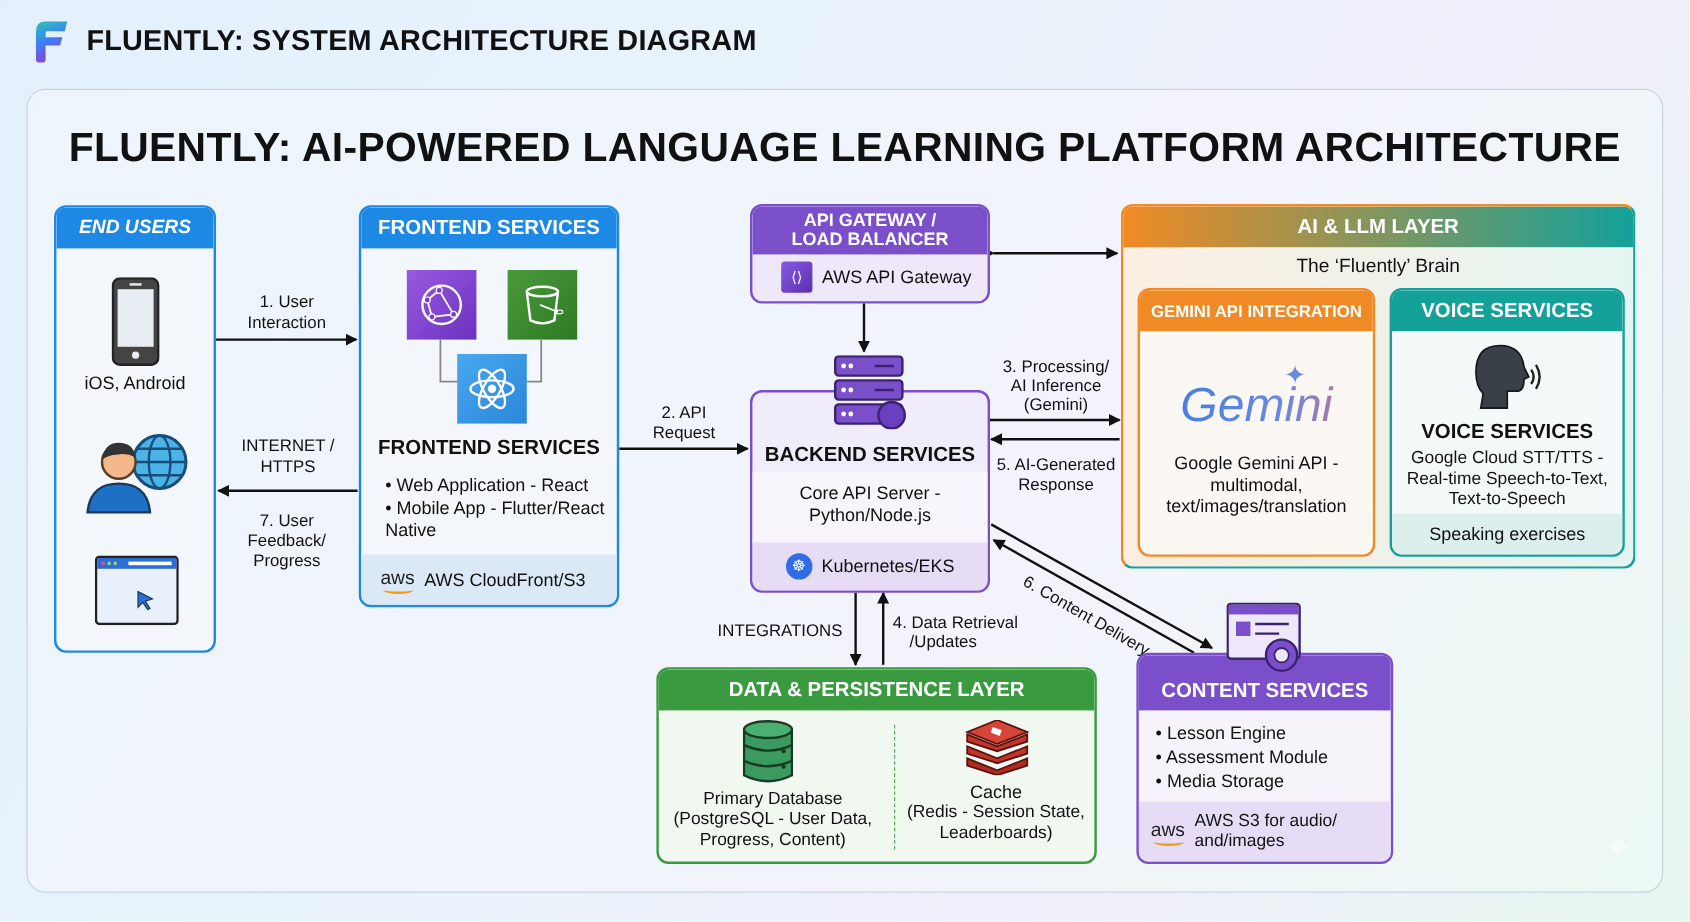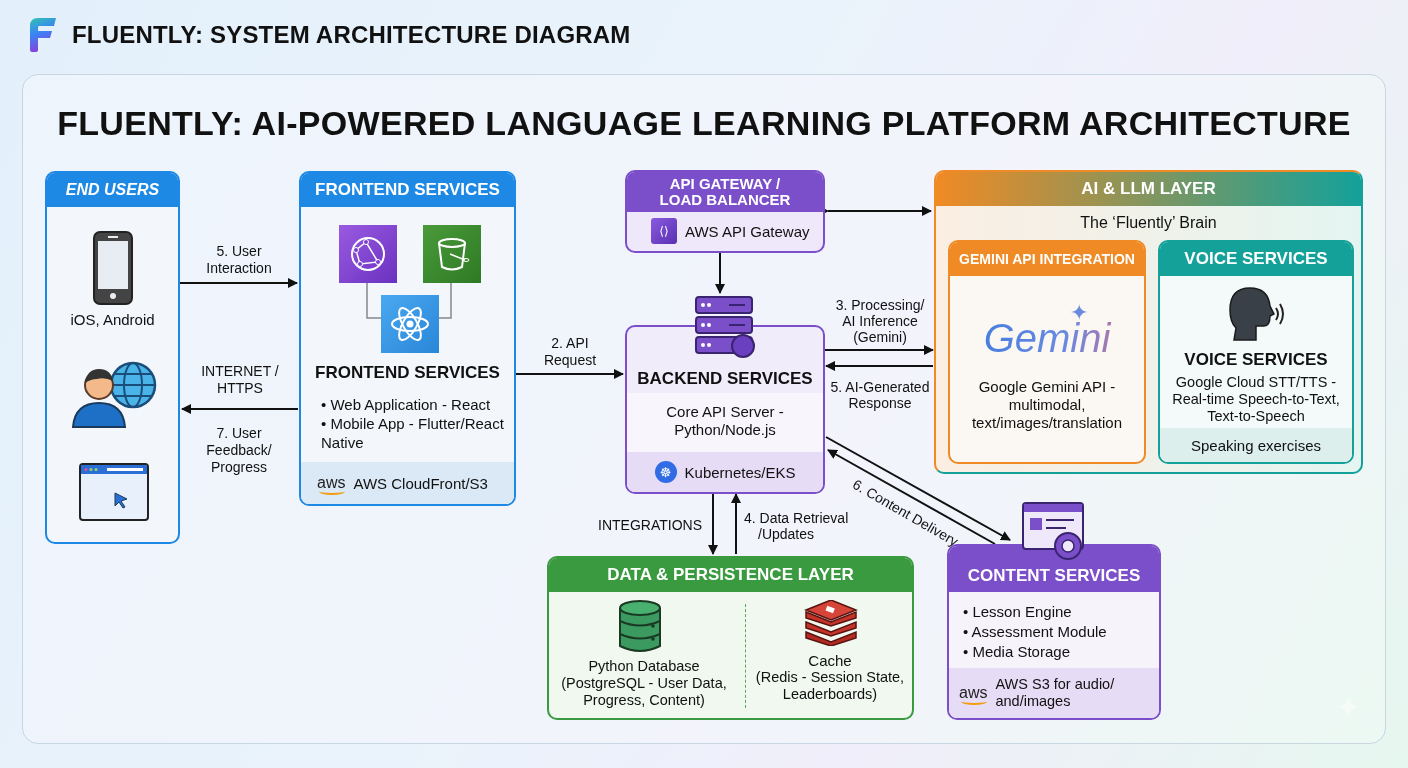--- a/index.html
+++ b/index.html
@@ -70,21 +70,21 @@
   <line x1="720" y1="253" x2="720" y2="293" stroke="#111" stroke-width="2" marker-end="url(#ah)" marker-start="url(#ah)"></line>
   <line x1="825" y1="350" x2="933" y2="350" stroke="#111" stroke-width="2" marker-end="url(#ah)"></line>
   <line x1="933" y1="366" x2="826" y2="366" stroke="#111" stroke-width="2" marker-end="url(#ah)"></line>
   <line x1="713" y1="494" x2="713" y2="554" stroke="#111" stroke-width="2" marker-end="url(#ah)"></line>
   <line x1="736" y1="554" x2="736" y2="494" stroke="#111" stroke-width="2" marker-end="url(#ah)"></line>
   <line x1="826" y1="437" x2="1010" y2="540" stroke="#111" stroke-width="2" marker-end="url(#ah)"></line>
   <line x1="995" y1="544" x2="828" y2="450" stroke="#111" stroke-width="2" marker-end="url(#ah)"></line>
 </svg>
 
 <div class="lbl" style="left:194px;top:243px;width:90px;">
-  <div>5. User</div>
+  <div>1. User</div>
   <div>Interaction</div>
 </div>
 <div class="lbl" style="left:190px;top:363px;width:100px;">
   <div>INTERNET /</div>
   <div>HTTPS</div>
 </div>
 <div class="lbl" style="left:194px;top:425px;width:90px;">
   <div>7. User</div>
   <div>Feedback/</div>
   <div>Progress</div>
@@ -268,21 +268,21 @@
     <svg width="42" height="54" viewBox="0 0 42 54">
         <path d="M1 8 L1 46 Q21 56 41 46 L41 8" fill="#3a9a5f" stroke="#1a3a24" stroke-width="2"></path>
         <ellipse cx="21" cy="8" rx="20" ry="7" fill="#4ab070" stroke="#1a3a24" stroke-width="2"></ellipse>
         <path d="M1 21 Q21 30 41 21" fill="none" stroke="#1a3a24" stroke-width="2"></path>
         <path d="M1 34 Q21 43 41 34" fill="none" stroke="#1a3a24" stroke-width="2"></path>
         <circle cx="34" cy="26" r="1.8" fill="#1a3a24"></circle>
         <circle cx="34" cy="39" r="1.8" fill="#1a3a24"></circle>
       </svg>
   </div>
   <div class="center" style="position:absolute;left:0;width:190px;top:100px;font-size:14.5px;line-height:17px;">
-    <div>Python Database</div>
+    <div>Primary Database</div>
     <div>(PostgreSQL - User Data,</div>
     <div>Progress, Content)</div>
   </div>
   <div style="position:absolute;left:255px;top:42px;">
     <svg width="54" height="46" viewBox="0 0 54 46">
         <path d="M2 32 L27 42 L52 32 L52 38 L27 46 L2 38 Z" fill="#b32a22" stroke="#5a1410" stroke-width="1.5"></path>
         <path d="M2 22 L27 32 L52 22 L52 28 L27 36 L2 28 Z" fill="#c4332a" stroke="#5a1410" stroke-width="1.5"></path>
         <path d="M2 12 L27 22 L52 12 L52 18 L27 26 L2 18 Z" fill="#c4332a" stroke="#5a1410" stroke-width="1.5"></path>
         <path d="M2 10 L27 0 L52 10 L27 20 Z" fill="#d6443a" stroke="#5a1410" stroke-width="1.5"></path>
         <rect x="22" y="7" width="8" height="5" fill="#fff" transform="rotate(20 26 10)"></rect>

